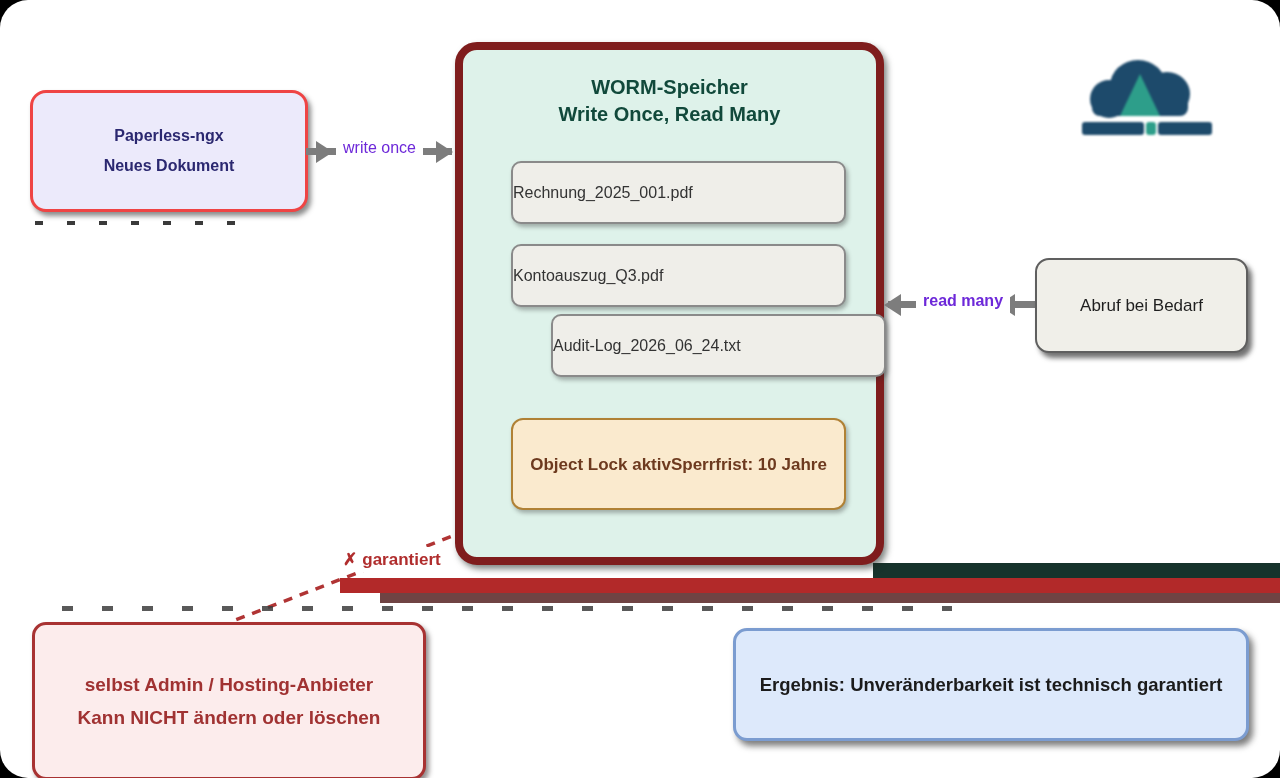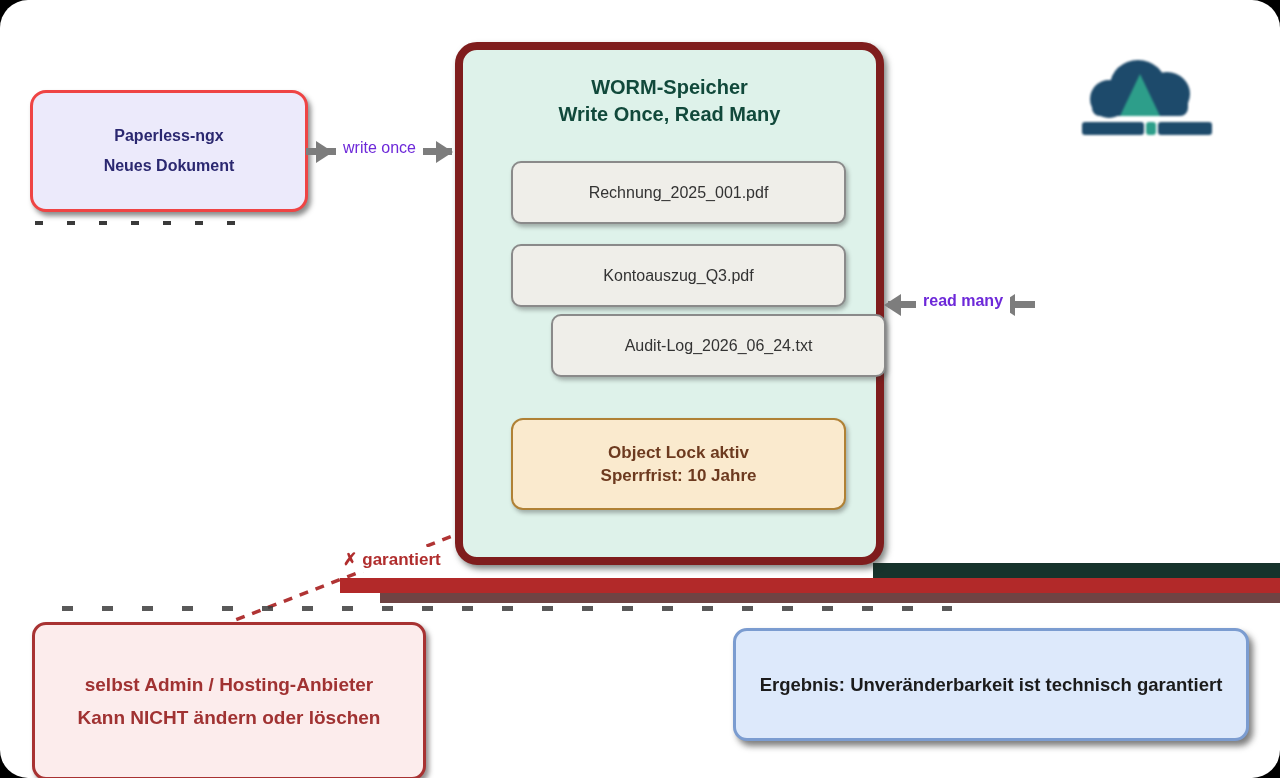--- a/index.html
+++ b/index.html
@@ -18,29 +18,29 @@
     border:3px solid #ef4444; border-radius:16px; box-shadow:3px 4px 5px rgba(45,45,45,.55);
     color:#2b2870; font-size:16px; font-weight:bold; line-height:30px; }
 
   #worm-box { left:455px; top:42px; width:429px; height:523px; background:#def2ea;
     border:8px solid #7f1d1d; border-radius:22px; box-shadow:3px 4px 6px rgba(25,35,30,.55); }
   .worm-title { position:absolute; left:0; right:0; top:24px; text-align:center;
     color:#11493b; font-size:20px; font-weight:bold; line-height:27px; }
 
   .file-box { position:absolute; left:48px; width:335px; height:63px; background:#efeee9;
     border:2px solid #8a8a8a; border-radius:10px; box-shadow:2px 3px 4px rgba(40,40,40,.35);
-    display:flex; align-items:center; justify-content:center;
+    display:flex; align-items:center; justify-content:flex-start;
     color:#333333; font-size:16px; }
   #file-1 { top:111px; }
   #file-2 { top:194px; }
   #file-3 { top:264px;margin-left:40px; }
 
   #lock-box { position:absolute; left:48px; top:368px; width:335px; height:92px; background:#faeace;
     border:2.5px solid #b08135; border-radius:12px; box-shadow:2px 3px 4px rgba(40,40,40,.35);
-    display:flex; flex-direction:column; align-items:center; justify-content:center;
+    display:flex; flex-direction:row; align-items:center; justify-content:center;
     color:#6d3a1f; font-size:17px; font-weight:bold; line-height:23px; }
 
   #retrieval-box { left:1035px; top:258px; width:213px; height:95px; background:#f0efe9;
     border:2px solid #5f5f5f; border-radius:14px; box-shadow:4px 5px 5px rgba(20,20,20,.6);
     color:#1f1f1f; font-size:17px; font-weight:500; }
 
   #admin-box { left:32px; top:622px; width:394px; height:158px; background:#fcecec;
     border:3px solid #a83232; border-radius:14px; box-shadow:3px 4px 5px rgba(35,25,25,.5);
     color:#a03232; font-size:19px; font-weight:bold; line-height:33px; }
 
@@ -137,20 +137,23 @@
       <div>Object Lock aktiv</div>
       <div>Sperrfrist: 10 Jahre</div>
     </div>
   </div>
 
   <div id="read-shaft" class="abs shaft"></div>
   <div id="read-head-end" class="abs tri-left"></div>
   <div id="read-head-mid" class="abs tri-left"></div>
   <div id="read-label" class="abs edge-label">read many</div>
 
+  <div id="retrieval-box" class="abs node">
+    <div>Abruf bei Bedarf</div>
+  </div>
 
   <div id="blocked-label" class="abs">
     <span class="x-glyph">✗</span><span>garantiert</span>
   </div>
 
   <div id="admin-box" class="abs node">
     <div>selbst Admin / Hosting-Anbieter</div>
     <div>Kann NICHT ändern oder löschen</div>
   </div>
 

